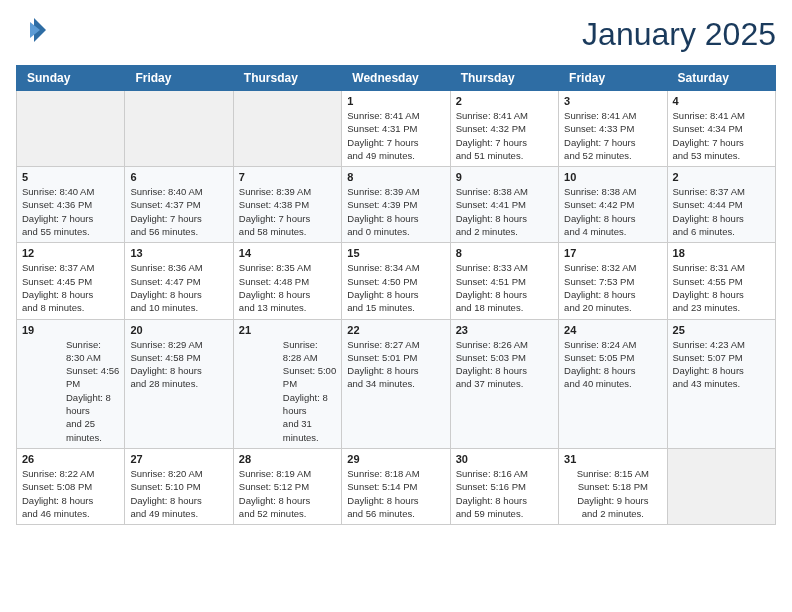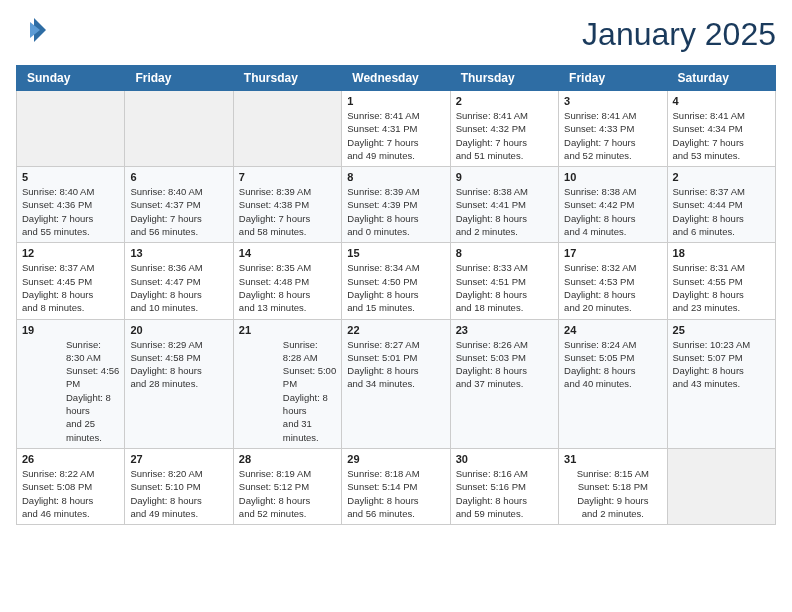--- a/index.html
+++ b/index.html
@@ -201,21 +201,21 @@
         <td>
           <div class="day-num">8</div>
           <div class="day-info" style="white-space: pre-line;">Sunrise: 8:33 AM
 Sunset: 4:51 PM
 Daylight: 8 hours
 and 18 minutes.</div>
         </td>
         <td>
           <div class="day-num">17</div>
           <div class="day-info" style="white-space: pre-line;">Sunrise: 8:32 AM
-Sunset: 4:53 PM
+Sunset: 7:53 PM
 Daylight: 8 hours
 and 20 minutes.</div>
         </td>
         <td>
           <div class="day-num">18</div>
           <div class="day-info" style="white-space: pre-line;">Sunrise: 8:31 AM
 Sunset: 4:55 PM
 Daylight: 8 hours
 and 23 minutes.</div>
         </td>
@@ -258,21 +258,21 @@
         </td>
         <td>
           <div class="day-num">24</div>
           <div class="day-info" style="white-space: pre-line;">Sunrise: 8:24 AM
 Sunset: 5:05 PM
 Daylight: 8 hours
 and 40 minutes.</div>
         </td>
         <td>
           <div class="day-num">25</div>
-          <div class="day-info" style="white-space: pre-line;">Sunrise: 10:23 AM
+          <div class="day-info" style="white-space: pre-line;">Sunrise: 4:23 AM
 Sunset: 5:07 PM
 Daylight: 8 hours
 and 43 minutes.</div>
         </td>
       </tr>
       <tr class="row-odd">
         <td>
           <div class="day-num">26</div>
           <div class="day-info" style="white-space: pre-line;">Sunrise: 8:22 AM
 Sunset: 5:08 PM

